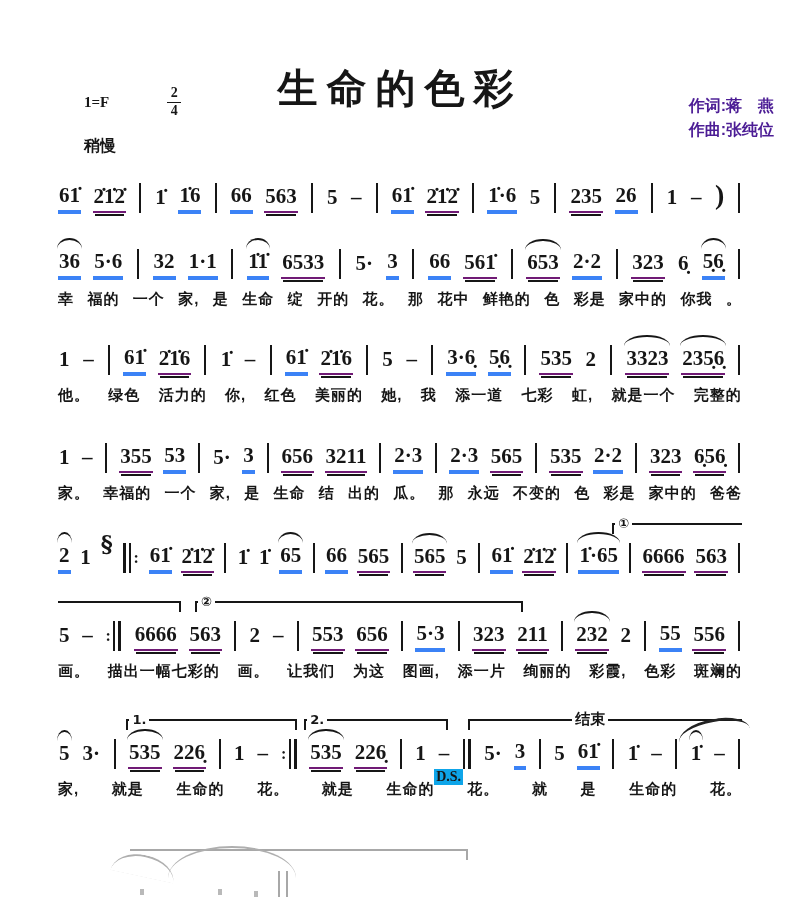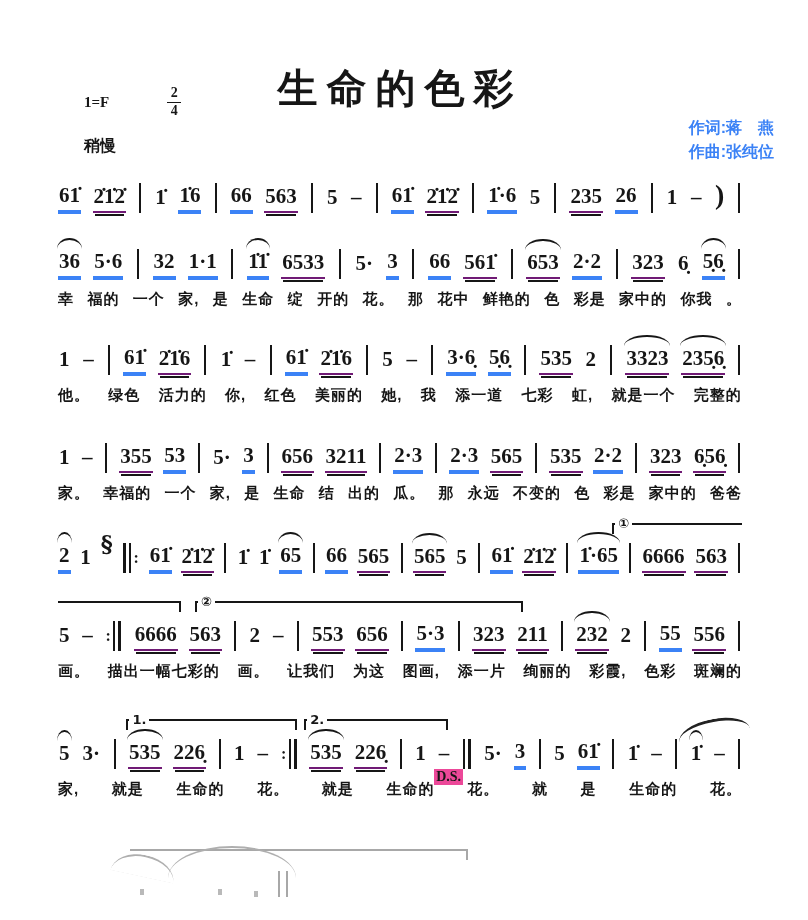--- a/index.html
+++ b/index.html
@@ -13,22 +13,22 @@
     position:absolute;top:34px;left:0;right:0;text-align:center;
     font-size:40px;font-weight:600;letter-spacing:9px;
     font-family:"DejaVu Serif","Liberation Serif",serif;
   }
   .keytime{position:absolute;left:26px;top:86px;display:flex;align-items:center;gap:22px;
     font-size:15px;font-weight:bold;}
   .frac{display:inline-block;text-align:center;font-size:14px;line-height:1.05;margin-left:36px;}
   .fline{display:block;border-top:1.5px solid #161616;margin:1px 0;width:14px;}
   .tempo{position:absolute;left:26px;top:136px;font-size:16px;font-weight:700;
     font-family:"Liberation Sans","DejaVu Sans",sans-serif;}
-  .credits{position:absolute;right:-32px;top:116px;text-align:left;line-height:1.5;
-    font-size:16px;font-weight:700;color:#3b82f6;
+  .credits{position:absolute;right:-32px;top:94px;text-align:left;line-height:1.5;
+    font-size:16px;font-weight:700;color:#4c1d95;
     font-family:"Liberation Sans","DejaVu Sans",sans-serif;}
   .score{position:absolute;left:0;top:163px;width:684px;}
   .system{position:relative;padding-top:18px;}
   .system:nth-child(1){margin-bottom:14px;}
   .system:nth-child(2){margin-bottom:16px;}
   .system:nth-child(3){margin-bottom:18px;}
   .system:nth-child(4){margin-bottom:20px;}
   .system:nth-child(5){margin-bottom:26px;}
   .system:nth-child(6){margin-bottom:38px;}
   .notes{display:flex;justify-content:space-between;align-items:center;min-height:34px;}
@@ -49,21 +49,21 @@
     font-family:"DejaVu Serif",serif;}
   .volta{position:absolute;top:0;height:10px;border-top:2px solid #161616;}
   .volta::before{content:"";position:absolute;left:0;top:-1px;width:2px;height:10px;background:#161616;}
   .volta::after{content:"";position:absolute;right:0;top:-1px;width:2px;height:10px;background:#161616;}
   .volta.open-l::before{display:none;}
   .volta.open-r::after{display:none;}
   .vlabel{position:absolute;left:3px;top:-9px;background:#fff;padding:0 3px;
     font-size:13px;font-weight:bold;font-family:"DejaVu Sans","Liberation Sans",sans-serif;}
   .vlabel.vcenter{left:38%;top:-11px;font-size:15px;transform:none;
     font-family:"Liberation Sans","DejaVu Sans",sans-serif;}
-  .ds{position:absolute;top:50px;font-size:14px;font-weight:bold;background:#ec4899;padding:0 2px;}
+  .ds{position:absolute;top:50px;font-size:14px;font-weight:bold;background:#0ea5e9;padding:0 2px;}
   .lyrics{display:flex;justify-content:space-between;margin-top:9px;
     font-size:15px;font-weight:700;letter-spacing:1px;
     font-family:"Liberation Sans","DejaVu Sans",sans-serif;}
   .syl{white-space:nowrap;}
   .curl{position:absolute;right:-8px;top:0;width:72px;height:22px;
     border-top:3px solid #222;border-radius:100% 100% 0 0/130% 130% 0 0;
     transform:rotate(-11deg);}
   
   .remnant{position:absolute;left:58px;top:845px;width:400px;height:66px;opacity:.6;}
   .rline{position:absolute;left:14px;top:4px;width:338px;border-top:2px solid #6f6f6f;}
@@ -436,20 +436,23 @@
           <span class="syl">斑斓的</span>
         </div>
       </div>
       <div class="system">
         <div class="volta" style="left: 10%; width: 25%;">
           <span class="vlabel">1.</span>
         </div>
         <div class="volta" style="left: 36%; width: 21%;">
           <span class="vlabel">2.</span>
         </div>
+        <div class="volta open-r" style="left: 60%; width: 40%;">
+          <span class="vlabel vcenter">结束</span>
+        </div>
         <div class="notes">
           <span class="tok slur">5</span>
           <span class="tok">3·</span>
           <span class="bar">
             <span class="bl"></span>
           </span>
           <span class="tok u2 slur">535</span>
           <span class="tok u2">226̣</span>
           <span class="bar">
             <span class="bl"></span>

